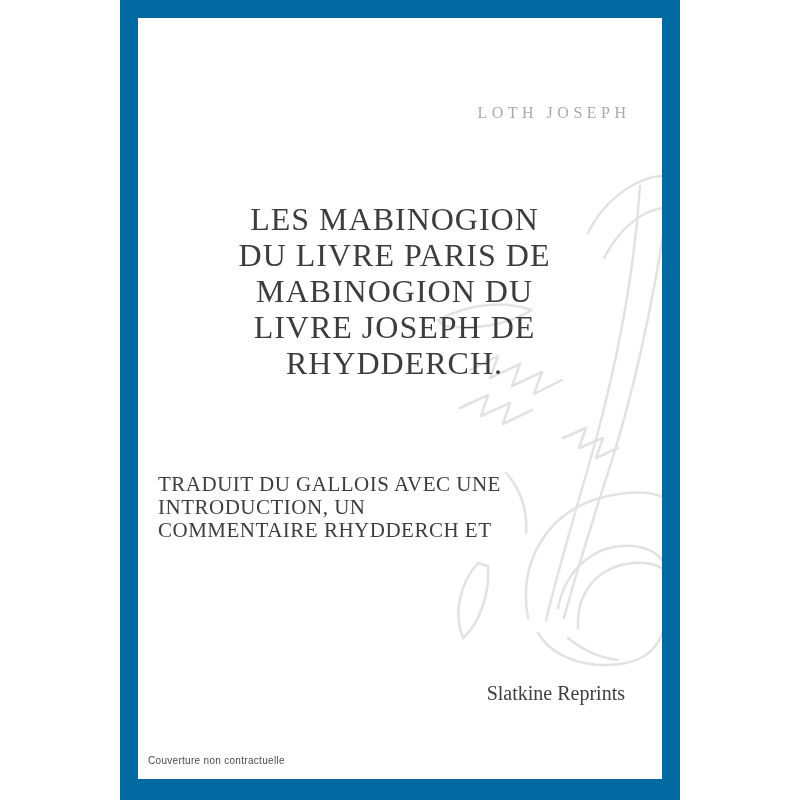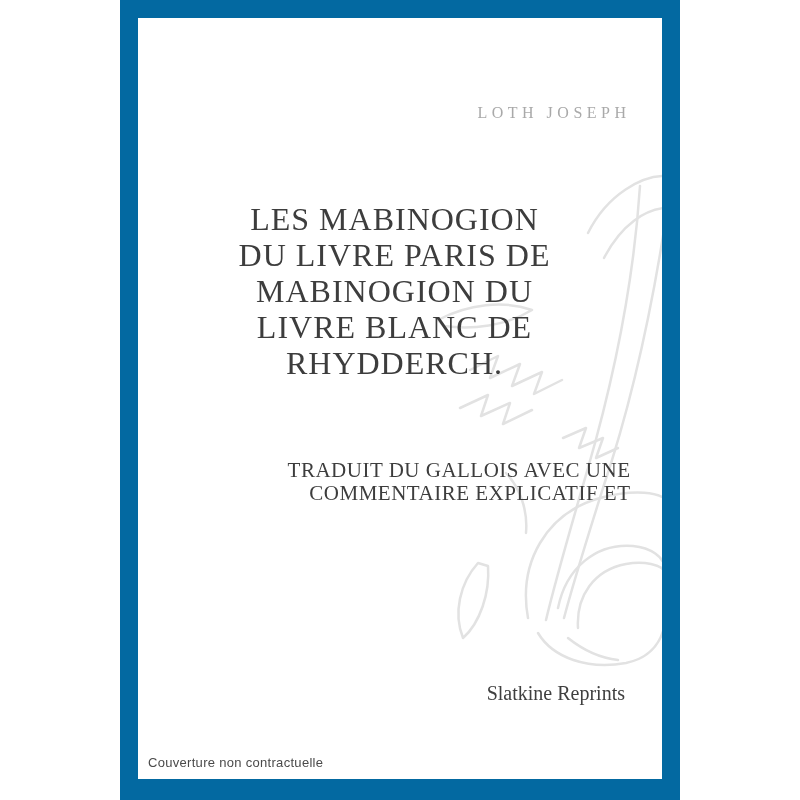--- a/index.html
+++ b/index.html
@@ -66,24 +66,24 @@
     font-size: 32px;
     line-height: 36px;
     letter-spacing: 1px;
     margin-right: -1px;
     color: #3d3d3d;
     white-space: nowrap;
     text-align: center;
   }
   .subtitle-block {
     position: absolute;
-    top: 441px;
+    top: 455px;
     left: 20px;
     right: 32px;
-    text-align: right;
+    text-align: left;
     z-index: 2;
   }
   .subtitle-line {
     font-size: 21px;
     line-height: 23px;
     letter-spacing: 0.5px;
     margin-right: -0.5px;
     color: #3d3d3d;
     white-space: nowrap;
   }
@@ -95,21 +95,21 @@
     color: #3f3f3f;
     text-align: right;
     white-space: nowrap;
     z-index: 2;
   }
   .cover-note {
     position: absolute;
     left: 10px;
     top: 737px;
     font-family: "Liberation Sans", sans-serif;
-    font-size: 13px;
+    font-size: 10px;
     letter-spacing: 0.3px;
     color: #4a4a4a;
     white-space: nowrap;
     z-index: 2;
   }
 </style>
 </head>
 <body>
 
 <div class="page">
@@ -139,27 +139,28 @@
         <path d="M 430,620 C 445,632 462,640 480,642"></path>
         <path d="M 368,455 C 382,470 390,492 388,515"></path>
       </svg>
 
       <div class="author">LOTH JOSEPH</div>
 
       <div class="title-block">
         <div class="title-line">LES MABINOGION</div>
         <div class="title-line">DU LIVRE PARIS DE</div>
         <div class="title-line">MABINOGION DU</div>
-        <div class="title-line">LIVRE BLANC DE</div>
+        <div class="title-line">LIVRE JOSEPH DE</div>
         <div class="title-line">RHYDDERCH.</div>
       </div>
 
       <div class="subtitle-block">
         <div class="subtitle-line">TRADUIT DU GALLOIS AVEC UNE</div>
-        <div class="subtitle-line">COMMENTAIRE EXPLICATIF ET</div>
+        <div class="subtitle-line">INTRODUCTION, UN</div>
+        <div class="subtitle-line">COMMENTAIRE RHYDDERCH ET</div>
       </div>
 
       <div class="publisher">Slatkine Reprints</div>
 
       <div class="cover-note">Couverture non contractuelle</div>
 
     </div>
   </div>
 </div>
 

